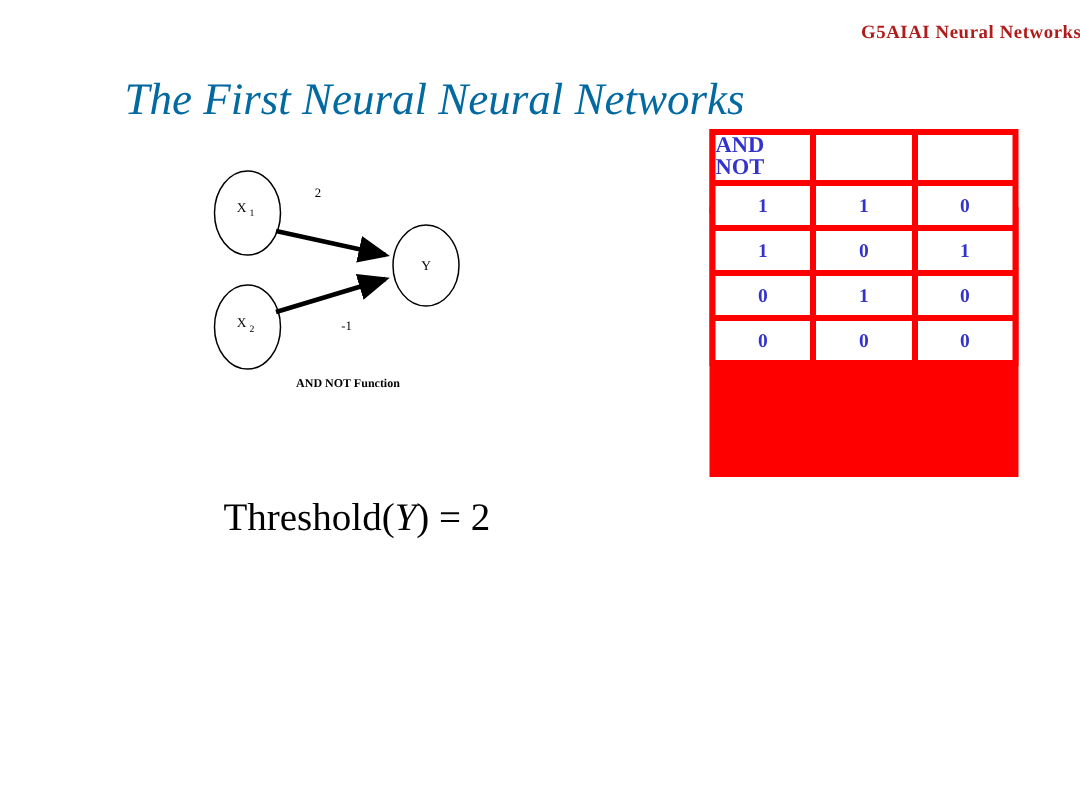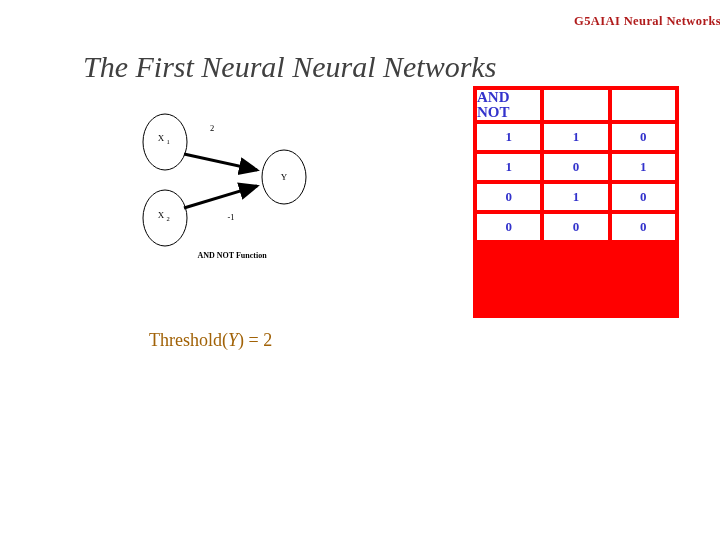--- a/index.html
+++ b/index.html
@@ -42,21 +42,21 @@
   
   .slide-title {
     position: absolute;
     left: 44px;
     top: 50px;
     font-family: "Liberation Serif", serif;
     font-style: italic;
     font-weight: normal;
     font-size: 30px;
     line-height: 34px;
-    color: #404040;
+    color: #0369a1;
     white-space: nowrap;
   }
 
   
   .diagram {
     position: absolute;
     left: 95px;
     top: 110px;
     width: 210px;
     height: 165px;
@@ -85,22 +85,22 @@
     font-weight: bold;
     fill: #000000;
   }
 
   
   .threshold {
     position: absolute;
     left: 110px;
     top: 330px;
     font-family: "Liberation Serif", serif;
-    font-size: 18px;
-    color: #a16207;
+    font-size: 26px;
+    color: #000000;
     white-space: nowrap;
   }
   .threshold .var {
     font-style: italic;
   }
 
   
   .truth-table-wrap {
     position: absolute;
     left: 434px;

